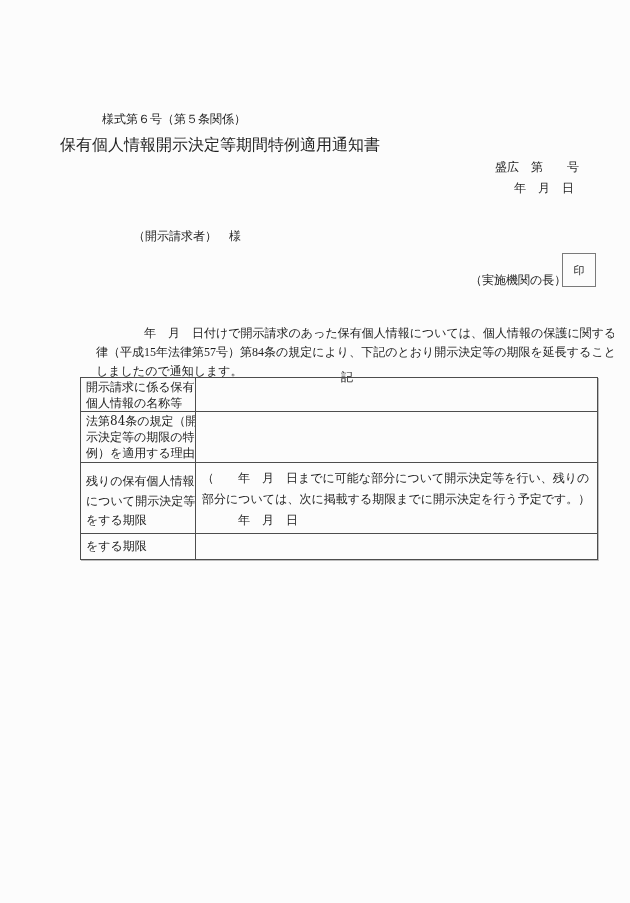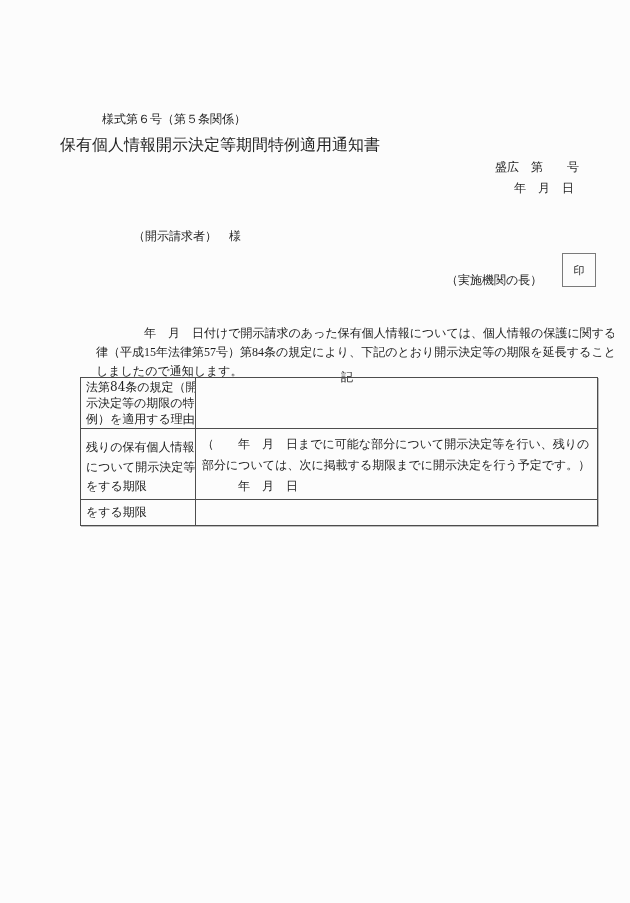--- a/index.html
+++ b/index.html
@@ -12,21 +12,21 @@
     color: #1e1e1e;
     font-family: "DejaVu Serif", "Liberation Serif", serif;
     font-size: 12px;
     overflow: hidden;
   }
   .form-number   { position: absolute; left: 54px;  top: 63px;  }
   .doc-title     { position: absolute; left: 12px;  top: 87px;  width: 606px; text-align: left; font-size: 16px; font-weight: normal; }
   .doc-number    { position: absolute; right: 67px; top: 111px; }
   .header-date   { position: absolute; right: 72px; top: 132px; }
   .addressee     { position: absolute; left: 85px;  top: 180px; }
-  .issuer        { position: absolute; left: 398px; top: 224px; }
+  .issuer        { position: absolute; left: 422px; top: 224px; }
   .seal-box      {
     position: absolute; left: 530px; top: 221px;
     width: 16px; height: 19px;
     border: 1px solid #7a7a7a;
     display: flex; align-items: center; justify-content: center;
     font-size: 11px; color: #2a2a2a;
   }
   .body-text     { position: absolute; left: 48px; top: 276px; width: 534px; line-height: 19px; white-space: pre; font-family: Liberation Serif, serif; }
   .record-heading{ position: absolute; left: 12px; top: 321px; width: 606px; text-align: center; }
   .notice-table  {
@@ -80,20 +80,25 @@
 しましたので通知します。</div>
 
   <div class="record-heading">記</div>
 
   <table class="notice-table">
     <colgroup>
       <col class="col-label">
       <col class="col-value">
     </colgroup>
     <tbody>
+      <tr class="row-1">
+        <td class="cell-label">開示請求に係る保有
+個人情報の名称等</td>
+        <td class="cell-value"></td>
+      </tr>
       <tr class="row-2">
         <td class="cell-label">法第84条の規定（開
 示決定等の期限の特
 例）を適用する理由</td>
         <td class="cell-value"></td>
       </tr>
       <tr class="row-3">
         <td class="cell-label">残りの保有個人情報
 について開示決定等
 をする期限</td>

